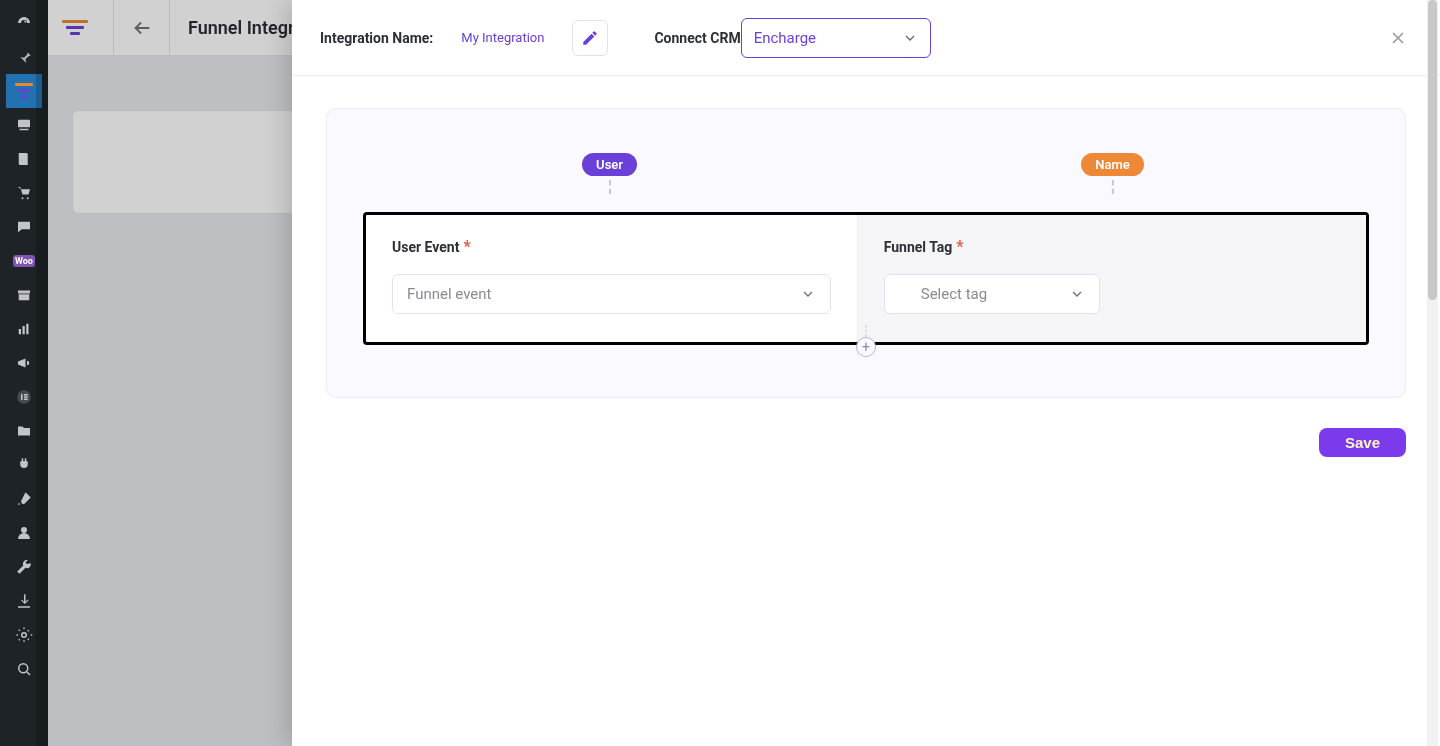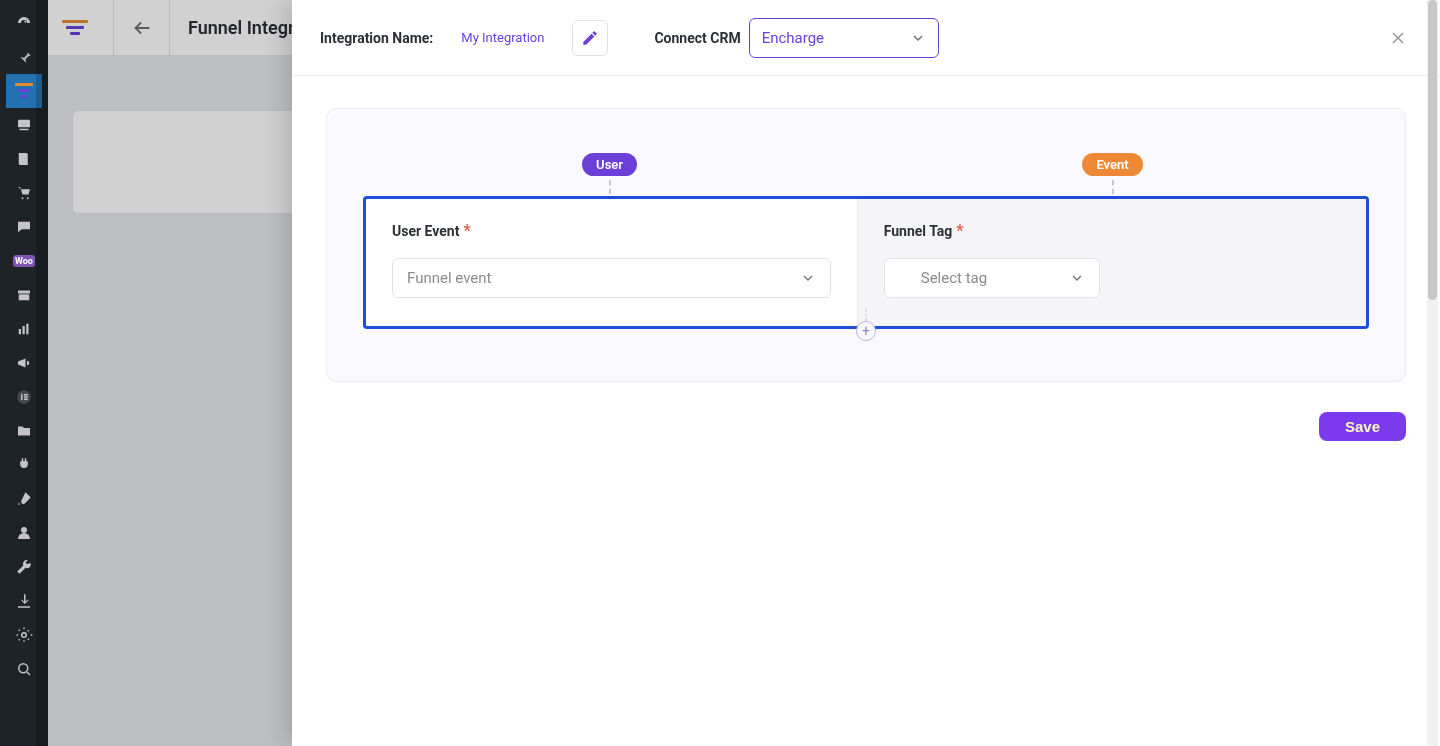--- a/index.html
+++ b/index.html
@@ -57,21 +57,21 @@
 
   .modal-header {
     height: 76px; border-bottom:1px solid #eceaf3; display:flex; align-items:center;
     padding: 0 28px; gap: 28px;
   }
   .ih-label { font-size:14px; font-weight:700; color:#2c2f36; }
   .ih-value { font-size:13px; color:#6b40d9;text-align:right; }
   .edit-btn {
     width:36px;height:36px;border:1px solid #e3e0ef;border-radius:6px;display:flex;align-items:center;justify-content:center;cursor:pointer;color:#6b40d9;background:#fff;
   }
-  .crm-group { display:flex; align-items:center; gap:8px; }
+  .crm-group { display:flex; align-items:center; gap:0; }
   .crm-select {
     width:190px;height:40px;border:1px solid #6b40d9;border-radius:6px;display:flex;align-items:center;justify-content:space-between;
     padding:0 12px;color:#6b40d9;font-size:15px;cursor:pointer;background:#fff;
   }
   .crm-select svg{color:#6b6c72;}
   .spacer { flex:1; }
   .close-btn { width:28px;height:28px;color:#9b9ca1;cursor:pointer;display:flex;align-items:center;justify-content:center;}
 
   .modal-body { padding: 32px 34px 24px 34px; }
 
@@ -80,21 +80,21 @@
   }
   .pill-row { display:flex; }
   .pill-col { flex:1; display:flex; flex-direction:column; align-items:center; gap:4px;}
   .pill-col.then { flex:1.04; }
   .pill { padding:4px 14px; border-radius:999px; color:#fff; font-size:13px; font-weight:600;}
   .pill.when { background:#6b40d9; }
   .pill.then { background:#ed8936; }
   .dash { width:0; height:14px; border-left:2px dashed #c9c4e4;}
 
   .rule-box {
-    margin-top:2px; border:3px solid #1d4ed8; border-radius:4px; background:#fff; display:flex; overflow:hidden;
+    margin-top:18px; border:3px solid #000000; border-radius:4px; background:#fff; display:flex; overflow:hidden;
   }
   .rule-panel { flex:1; padding:22px 26px 28px 26px; }
   .rule-panel.then { background:#f5f5f7; border-left:1px solid #eceaf3; flex:1.04; }
   .field-label { font-size:14px; font-weight:700; color:#2c2f36; }
   .req { color:#e05a45; font-weight:700; }
   .select-box {
     margin-top:18px; height:40px; border:1px solid #e3e0ef; border-radius:6px; background:#fff;
     display:flex; align-items:center; justify-content:space-between; padding:0 14px; color:#8a8b91; font-size:15px; cursor:pointer;
     max-width:456px;
   }
@@ -279,21 +279,21 @@
   </div>
 
   <div class="modal-body">
     <div class="builder-card">
       <div class="pill-row">
         <div class="pill-col">
           <span class="pill when">User</span>
           <span class="dash"></span>
         </div>
         <div class="pill-col then">
-          <span class="pill then">Event</span>
+          <span class="pill then">Name</span>
           <span class="dash"></span>
         </div>
       </div>
 
       <div class="rule-box">
         <div class="rule-panel when">
           <div>
             <span class="field-label">User Event</span>
             <span class="req">*</span>
           </div>

